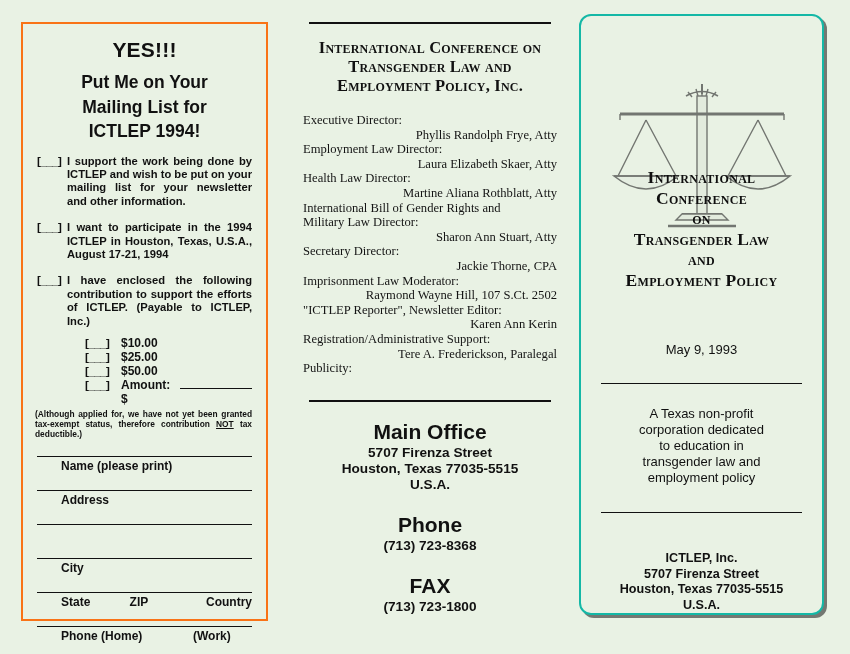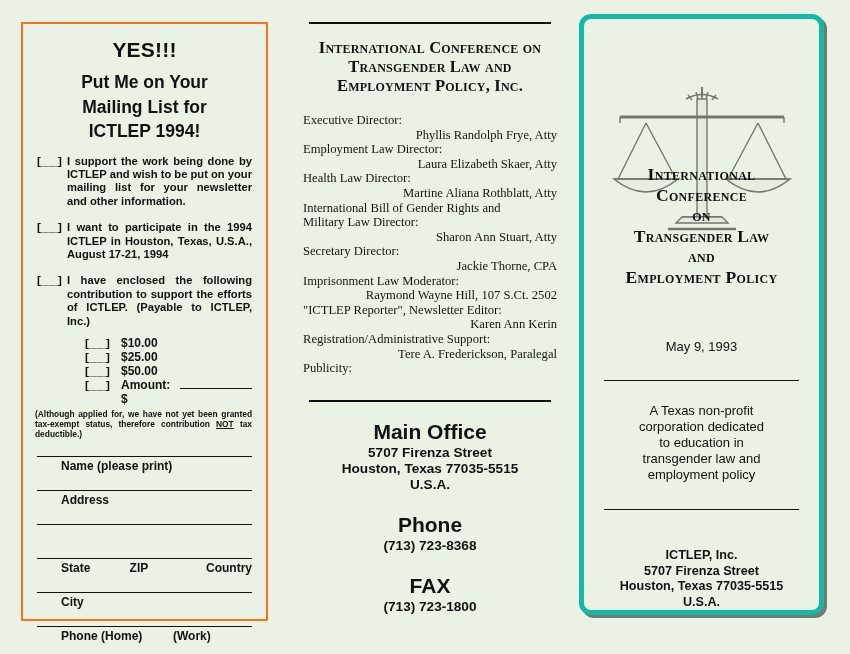--- a/index.html
+++ b/index.html
@@ -171,21 +171,21 @@
   .contact-line {
     font-weight: bold;
     font-size: 13.6px;
     line-height: 16px;
   }
 
   
   #panel-right {
     left: 579px; top: 14px;
     width: 245px; height: 601px;
-    border: 5px solid #14b8a6;
+    border: 2px solid #14b8a6;
     border-radius: 12px;
     background: #e9f2e4;
     box-shadow: 3px 3px 0 rgba(20,20,20,.55);
     padding: 0 16px;
     display: flex;
     flex-direction: column;
   }
   .cover-art {
     position: relative;
     margin-top: 72px;
@@ -302,37 +302,37 @@
     </div>
 
     <div class="field">
       <div class="field-rule"></div>
       <div class="field-label">&nbsp;</div>
     </div>
 
     <div class="field">
       <div class="field-rule"></div>
       <div class="field-label">
+          <span>City</span>
+        </div>
+    </div>
+
+    <div class="field">
+      <div class="field-rule"></div>
+      <div class="field-label">
         <span class="lbl-state">State</span>
         <span class="lbl-zip">ZIP</span>
         <span>Country</span>
       </div>
     </div>
 
     <div class="field">
       <div class="field-rule"></div>
       <div class="field-label">
-          <span>City</span>
-        </div>
-    </div>
-
-    <div class="field">
-      <div class="field-rule"></div>
-      <div class="field-label">
-        <span class="lbl-state" style="width:112px">Phone (Home)</span>
+        <span class="lbl-state" style="width:132px">Phone (Home)</span>
         <span>(Work)</span>
       </div>
     </div>
 
   </div>
 
   <div class="panel" id="panel-mid">
 
     <div class="mid-rule"></div>
 

